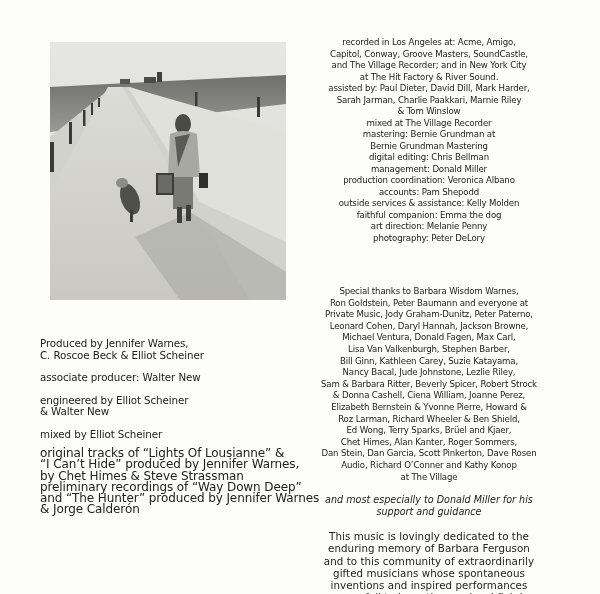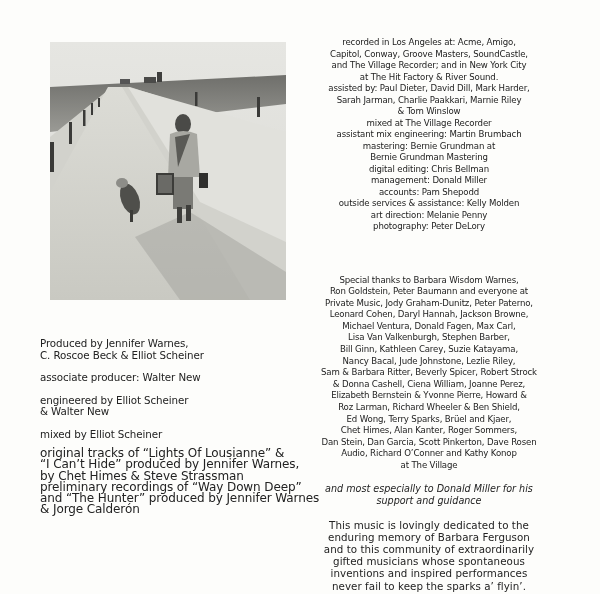--- a/index.html
+++ b/index.html
@@ -119,27 +119,28 @@
 <div class="right-col">
   <div class="credits">
     <span class="line">recorded in Los Angeles at: Acme, Amigo,</span>
     <span class="line">Capitol, Conway, Groove Masters, SoundCastle,</span>
     <span class="line">and The Village Recorder; and in New York City</span>
     <span class="line">at The Hit Factory &amp; River Sound.</span>
     <span class="line">assisted by: Paul Dieter, David Dill, Mark Harder,</span>
     <span class="line">Sarah Jarman, Charlie Paakkari, Marnie Riley</span>
     <span class="line">&amp; Tom Winslow</span>
     <span class="line">mixed at The Village Recorder</span>
-    <span class="line">assistant mix engineering: Martin Brumbach</span>
     <span class="line">mastering: Bernie Grundman at</span>
     <span class="line">Bernie Grundman Mastering</span>
     <span class="line">digital editing: Chris Bellman</span>
     <span class="line">management: Donald Miller</span>
+    <span class="line">production coordination: Veronica Albano</span>
     <span class="line">accounts: Pam Shepodd</span>
     <span class="line">outside services &amp; assistance: Kelly Molden</span>
+    <span class="line">faithful companion: Emma the dog</span>
     <span class="line">art direction: Melanie Penny</span>
     <span class="line">photography: Peter DeLory</span>
   </div>
 
   <div class="thanks">
     <span class="line">Special thanks to Barbara Wisdom Warnes,</span>
     <span class="line">Ron Goldstein, Peter Baumann and everyone at</span>
     <span class="line">Private Music, Jody Graham-Dunitz, Peter Paterno,</span>
     <span class="line">Leonard Cohen, Daryl Hannah, Jackson Browne,</span>
     <span class="line">Michael Ventura, Donald Fagen, Max Carl,</span>

